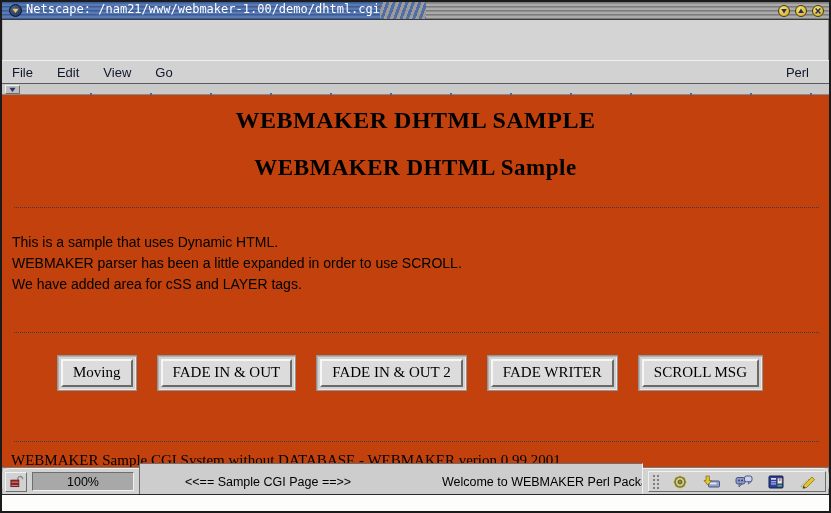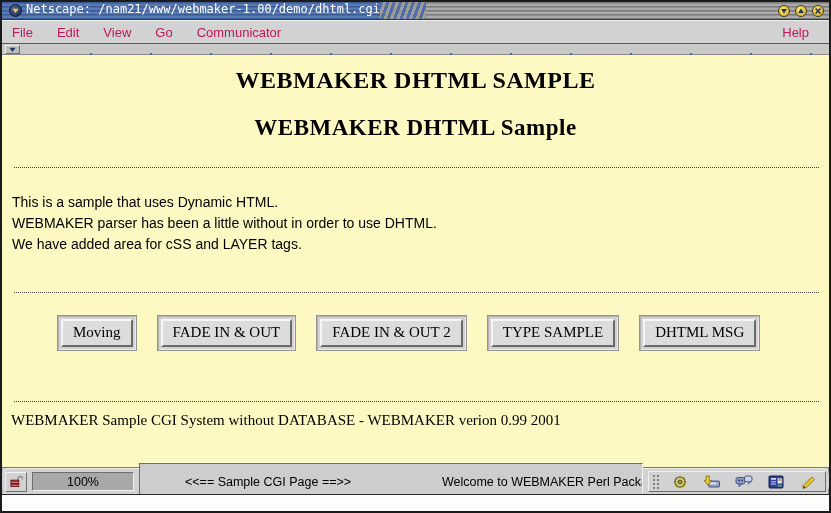--- a/index.html
+++ b/index.html
@@ -56,22 +56,23 @@
   }
   .win-btn svg { display:block; }
 
   
   .menubar {
     height:24px; flex:0 0 24px;
     background:#d2d2d2;
     border-top:1px solid #efefef;
     border-bottom:1px solid #5a5a5a;
     display:flex; align-items:center;
-    font-size:13px; color:#be185d;
+    font-size:13px; color:#0f172a;
     padding:0 8px 0 10px;
+    margin-top:40px;
   }
   .menu-item { padding:2px 10px 2px 0; margin-right:14px; cursor:default; }
   .menu-help { margin-left:auto; margin-right:2px; }
 
   
   .toolstrip {
     height:11px; flex:0 0 11px; background:#c9c9c9;
     border-bottom:1px solid #8a8a8a; position:relative;
   }
   .toolstrip::after {
@@ -80,21 +81,21 @@
   }
   .strip-tab {
     position:absolute; left:3px; top:1px; width:15px; height:9px;
     background:#bdbdbd; border:1px solid; border-color:#efefef #6e6e6e #6e6e6e #efefef;
     display:flex; align-items:center; justify-content:center; padding:0; cursor:pointer;
   }
   .strip-tab svg { display:block; }
 
   
   .content {
-    flex:1 1 auto; background:#fef9c3; color:#000; overflow:hidden;
+    flex:1 1 auto; background:#c2410c; color:#000; overflow:hidden;
     border-bottom:1px solid #7a7a7a;
   }
   .content h1 {
     margin:12px 0 0; text-align:center;
     font:bold 24px/26px "Liberation Serif", serif; letter-spacing:.5px;
   }
   .content h2 {
     margin:22px 0 0; text-align:center;
     font:bold 23px/25px "Liberation Serif", serif; letter-spacing:.5px;
   }
@@ -203,61 +204,60 @@
         </svg>
       </button>
     </span>
   </div>
 
   <div class="menubar">
     <span class="menu-item">File</span>
     <span class="menu-item">Edit</span>
     <span class="menu-item">View</span>
     <span class="menu-item">Go</span>
-    <span class="menu-item">Communicator</span>
-    <span class="menu-item menu-help">Help</span>
+    <span class="menu-item menu-help">Perl</span>
   </div>
 
   <div class="toolstrip">
     <button class="strip-tab" title="Show toolbar">
       <svg width="7" height="6" viewBox="0 0 8 6">
         <path d="M0.5 0.5 h7 L4 5.2 z" fill="#27356b"></path>
       </svg>
     </button>
   </div>
 
   <div class="content">
     <h1>WEBMAKER DHTML SAMPLE</h1>
     <h2>WEBMAKER DHTML Sample</h2>
 
     <hr class="hr-dotted hr1">
 
     <div class="para">
       <div>This is a sample that uses Dynamic HTML.</div>
-      <div>WEBMAKER parser has been a little without in order to use DHTML.</div>
+      <div>WEBMAKER parser has been a little expanded in order to use SCROLL.</div>
       <div>We have added area for cSS and LAYER tags.</div>
     </div>
 
     <hr class="hr-dotted hr2">
 
     <div class="btn-row">
       <span class="nbtn-wrap">
         <button class="nbtn">Moving</button>
       </span>
       <span class="nbtn-wrap">
         <button class="nbtn">FADE IN &amp; OUT</button>
       </span>
       <span class="nbtn-wrap">
         <button class="nbtn">FADE IN &amp; OUT 2</button>
       </span>
       <span class="nbtn-wrap">
-        <button class="nbtn">TYPE SAMPLE</button>
-      </span>
-      <span class="nbtn-wrap">
-        <button class="nbtn">DHTML MSG</button>
+        <button class="nbtn">FADE WRITER</button>
+      </span>
+      <span class="nbtn-wrap">
+        <button class="nbtn">SCROLL MSG</button>
       </span>
     </div>
 
     <hr class="hr-dotted hr3">
 
     <div class="footer-text">
       <div>WEBMAKER Sample CGI System without DATABASE - WEBMAKER verion 0.99 2001</div>
     </div>
   </div>
 

